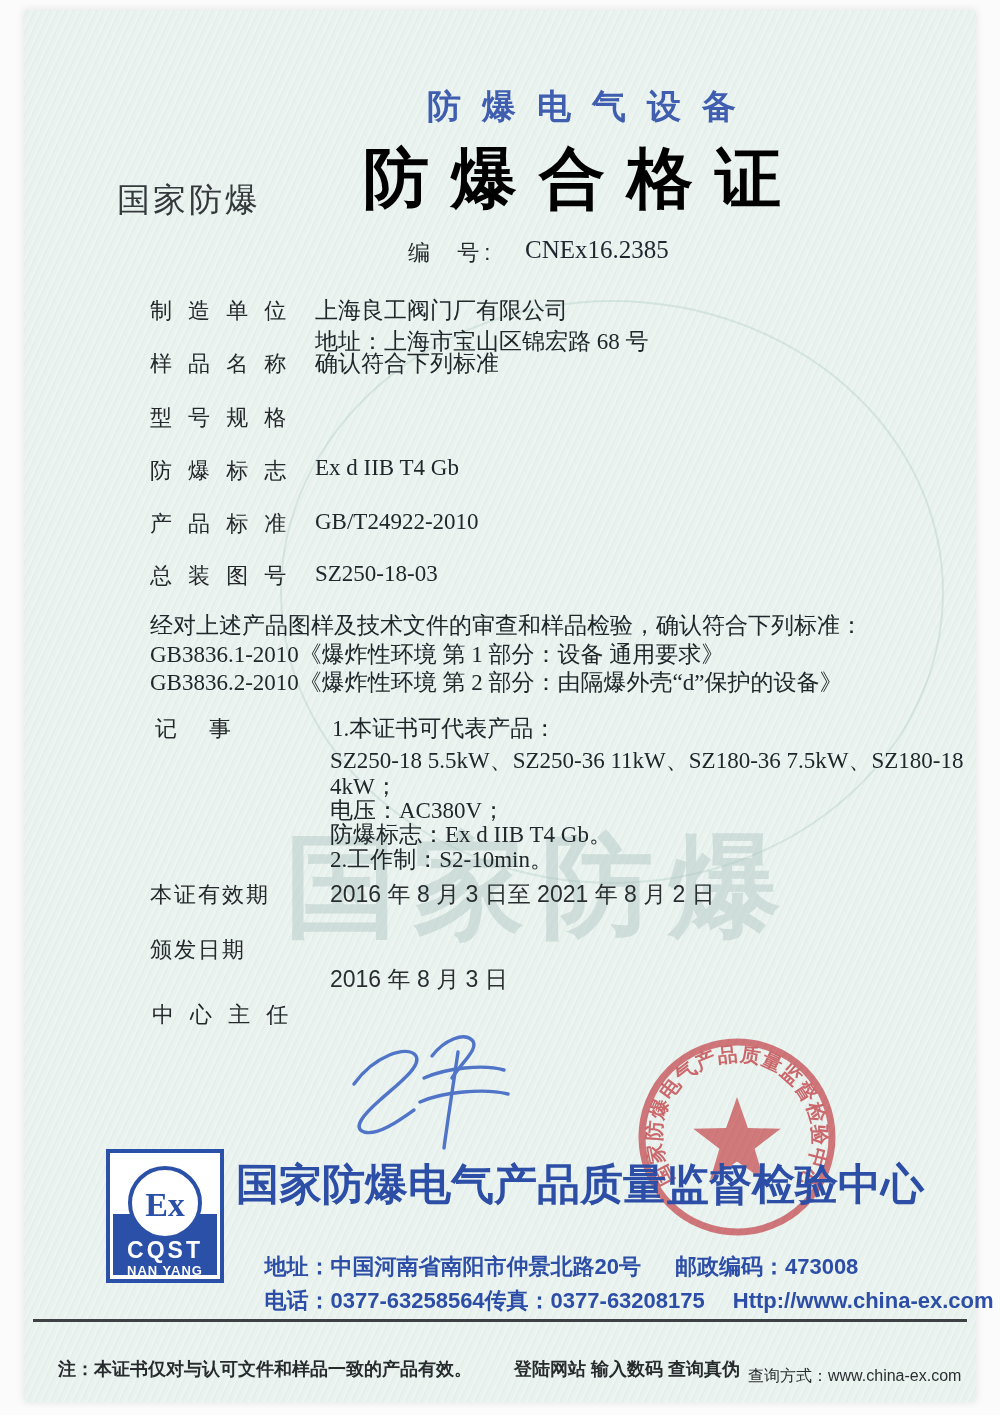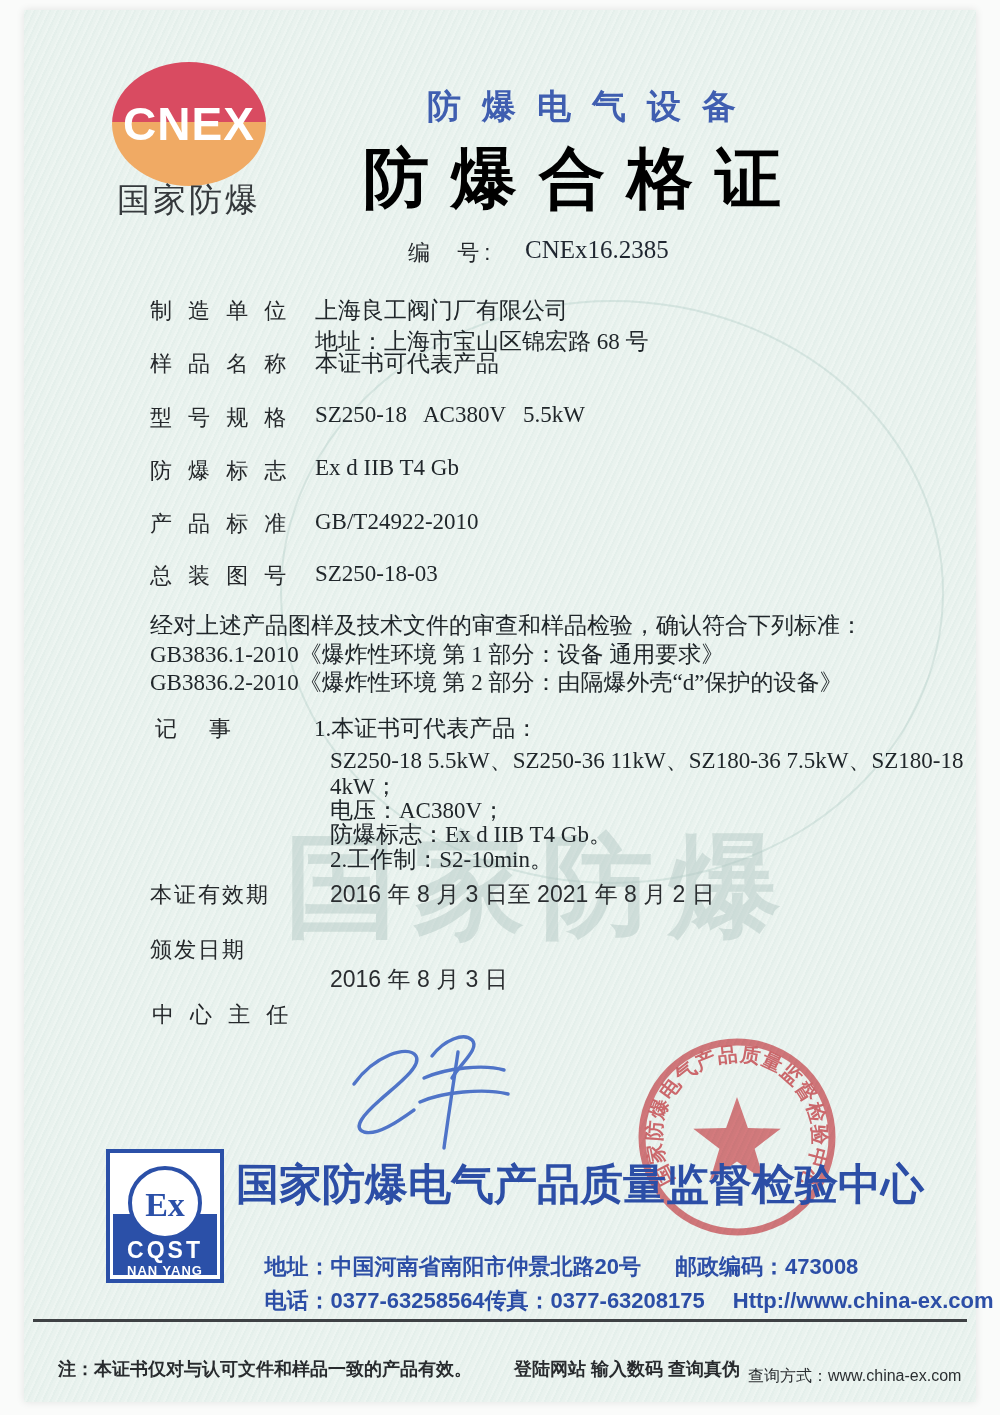--- a/index.html
+++ b/index.html
@@ -50,54 +50,50 @@
   .z2{z-index:2;} .z6{z-index:6;}
 </style>
 </head>
 <body>
 
 <div class="page">
   <div class="abs paper"></div>
   <div class="abs wm-ring"></div>
   <div class="abs wm-text">国家防爆</div>
 
-  <div class="abs cnex-logo z2">
-    <span class="cnex-text">CNEX</span>
-  </div>
   <div class="abs cnex-caption z2">国家防爆</div>
   <div class="abs subtitle z2">防爆电气设备</div>
   <div class="abs title z2">防爆合格证</div>
   <div class="abs certno-lbl z2">编  号:</div>
   <div class="abs certno-val z2">CNEx16.2385</div>
 
   <div class="abs lbl z2" style="left:150px;top:296px">制 造 单 位</div>
   <div class="abs val z2" style="left:315px;top:295px">上海良工阀门厂有限公司</div>
   <div class="abs val z2" style="left:315px;top:326px">地址：上海市宝山区锦宏路 68 号</div>
 
   <div class="abs lbl z2" style="left:150px;top:349px">样 品 名 称</div>
-  <div class="abs val z2" style="left:315px;top:348px">本证书可代表产品</div>
+  <div class="abs val z2" style="left:315px;top:348px">确认符合下列标准</div>
 
   <div class="abs lbl z2" style="left:150px;top:403px">型 号 规 格</div>
-  <div class="abs val z2" style="left:315px;top:402px">SZ250-18   AC380V   5.5kW</div>
 
   <div class="abs lbl z2" style="left:150px;top:456px">防 爆 标 志</div>
   <div class="abs val z2" style="left:315px;top:455px">Ex d IIB T4 Gb</div>
 
   <div class="abs lbl z2" style="left:150px;top:509px">产 品 标 准</div>
   <div class="abs val z2" style="left:315px;top:509px">GB/T24922-2010</div>
 
   <div class="abs lbl z2" style="left:150px;top:561px">总 装 图 号</div>
   <div class="abs val z2" style="left:315px;top:561px">SZ250-18-03</div>
 
   <div class="abs val z2" style="left:150px;top:610px">经对上述产品图样及技术文件的审查和样品检验，确认符合下列标准：</div>
   <div class="abs val z2" style="left:150px;top:639px">GB3836.1-2010《爆炸性环境 第 1 部分：设备 通用要求》</div>
   <div class="abs val z2" style="left:150px;top:667px">GB3836.2-2010《爆炸性环境 第 2 部分：由隔爆外壳“d”保护的设备》</div>
 
   <div class="abs lbl z2" style="left:155px;top:714px">记　事</div>
-  <div class="abs val z2" style="left:314px;top:713px">1.本证书可代表产品：</div>
+  <div class="abs val z2" style="left:332px;top:713px">1.本证书可代表产品：</div>
   <div class="abs val z2" style="left:330px;top:745px">SZ250-18 5.5kW、SZ250-36 11kW、SZ180-36 7.5kW、SZ180-18</div>
   <div class="abs val z2" style="left:330px;top:771px">4kW；</div>
   <div class="abs val z2" style="left:330px;top:795px">电压：AC380V；</div>
   <div class="abs val z2" style="left:330px;top:819px">防爆标志：Ex d IIB T4 Gb。</div>
   <div class="abs val z2" style="left:330px;top:844px">2.工作制：S2-10min。</div>
 
   <div class="abs lbl z2" style="left:150px;top:880px;letter-spacing:2px">本证有效期</div>
   <div class="abs sansval z2" style="left:330px;top:879px">2016 年 8 月 3 日至 2021 年 8 月 2 日</div>
   <div class="abs lbl z2" style="left:150px;top:935px;letter-spacing:2px">颁发日期</div>
   <div class="abs sansval z2" style="left:330px;top:964px">2016 年 8 月 3 日</div>

